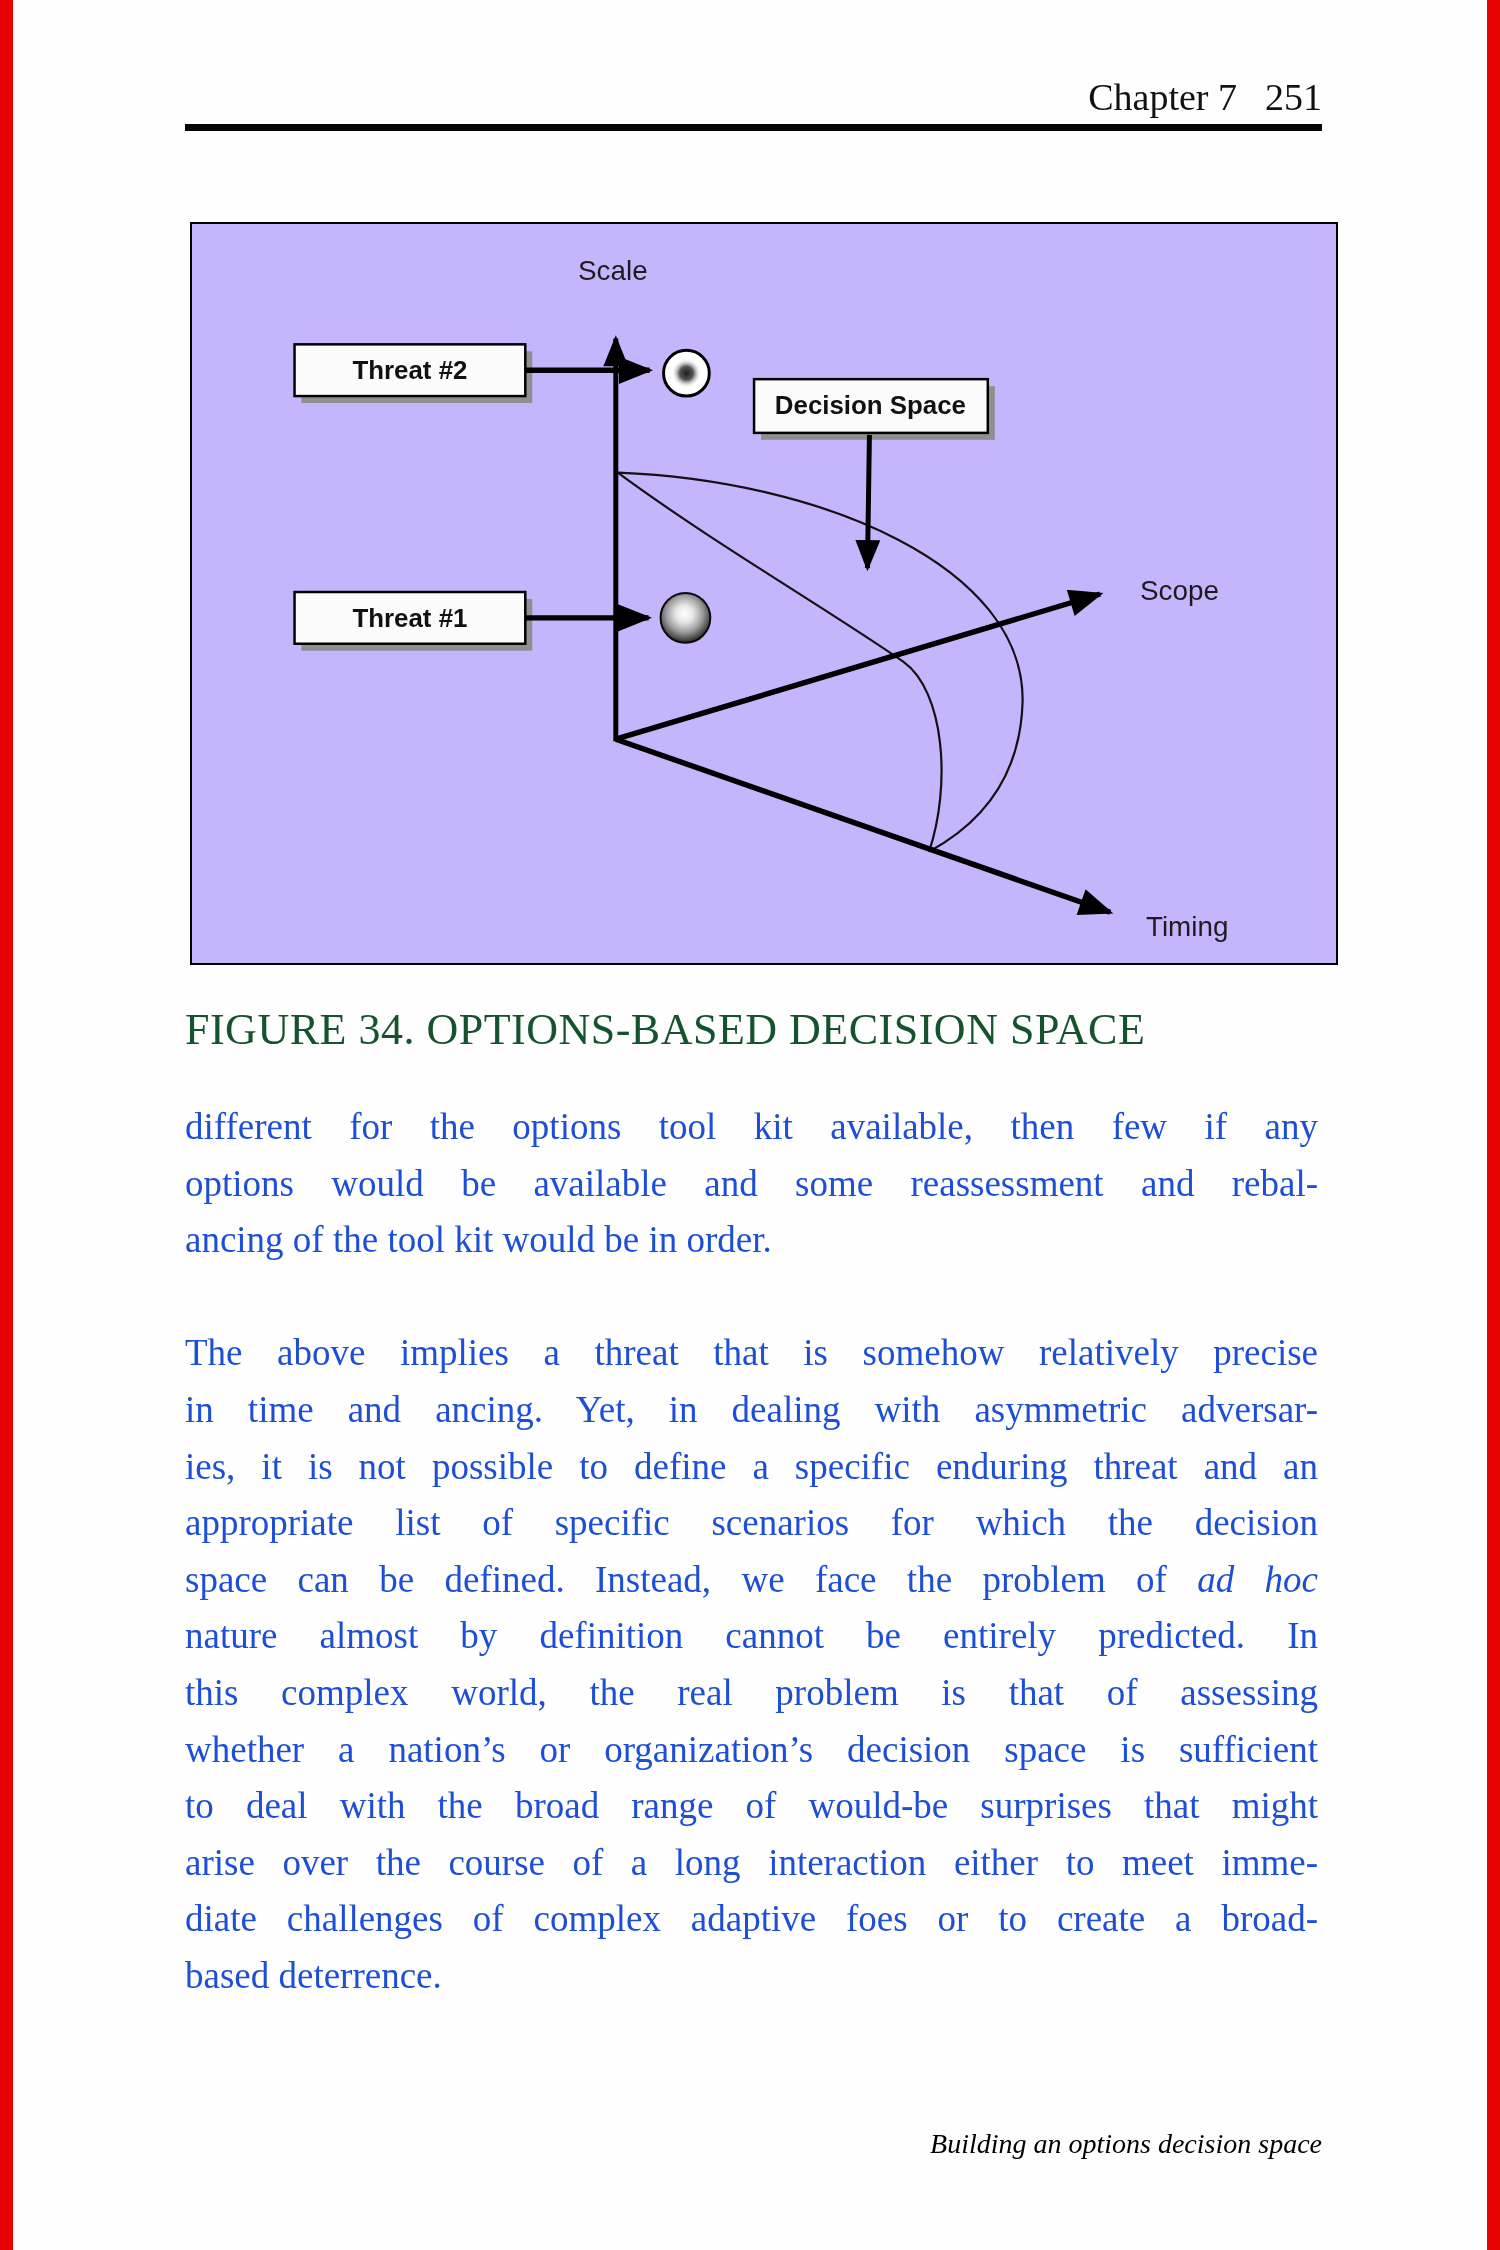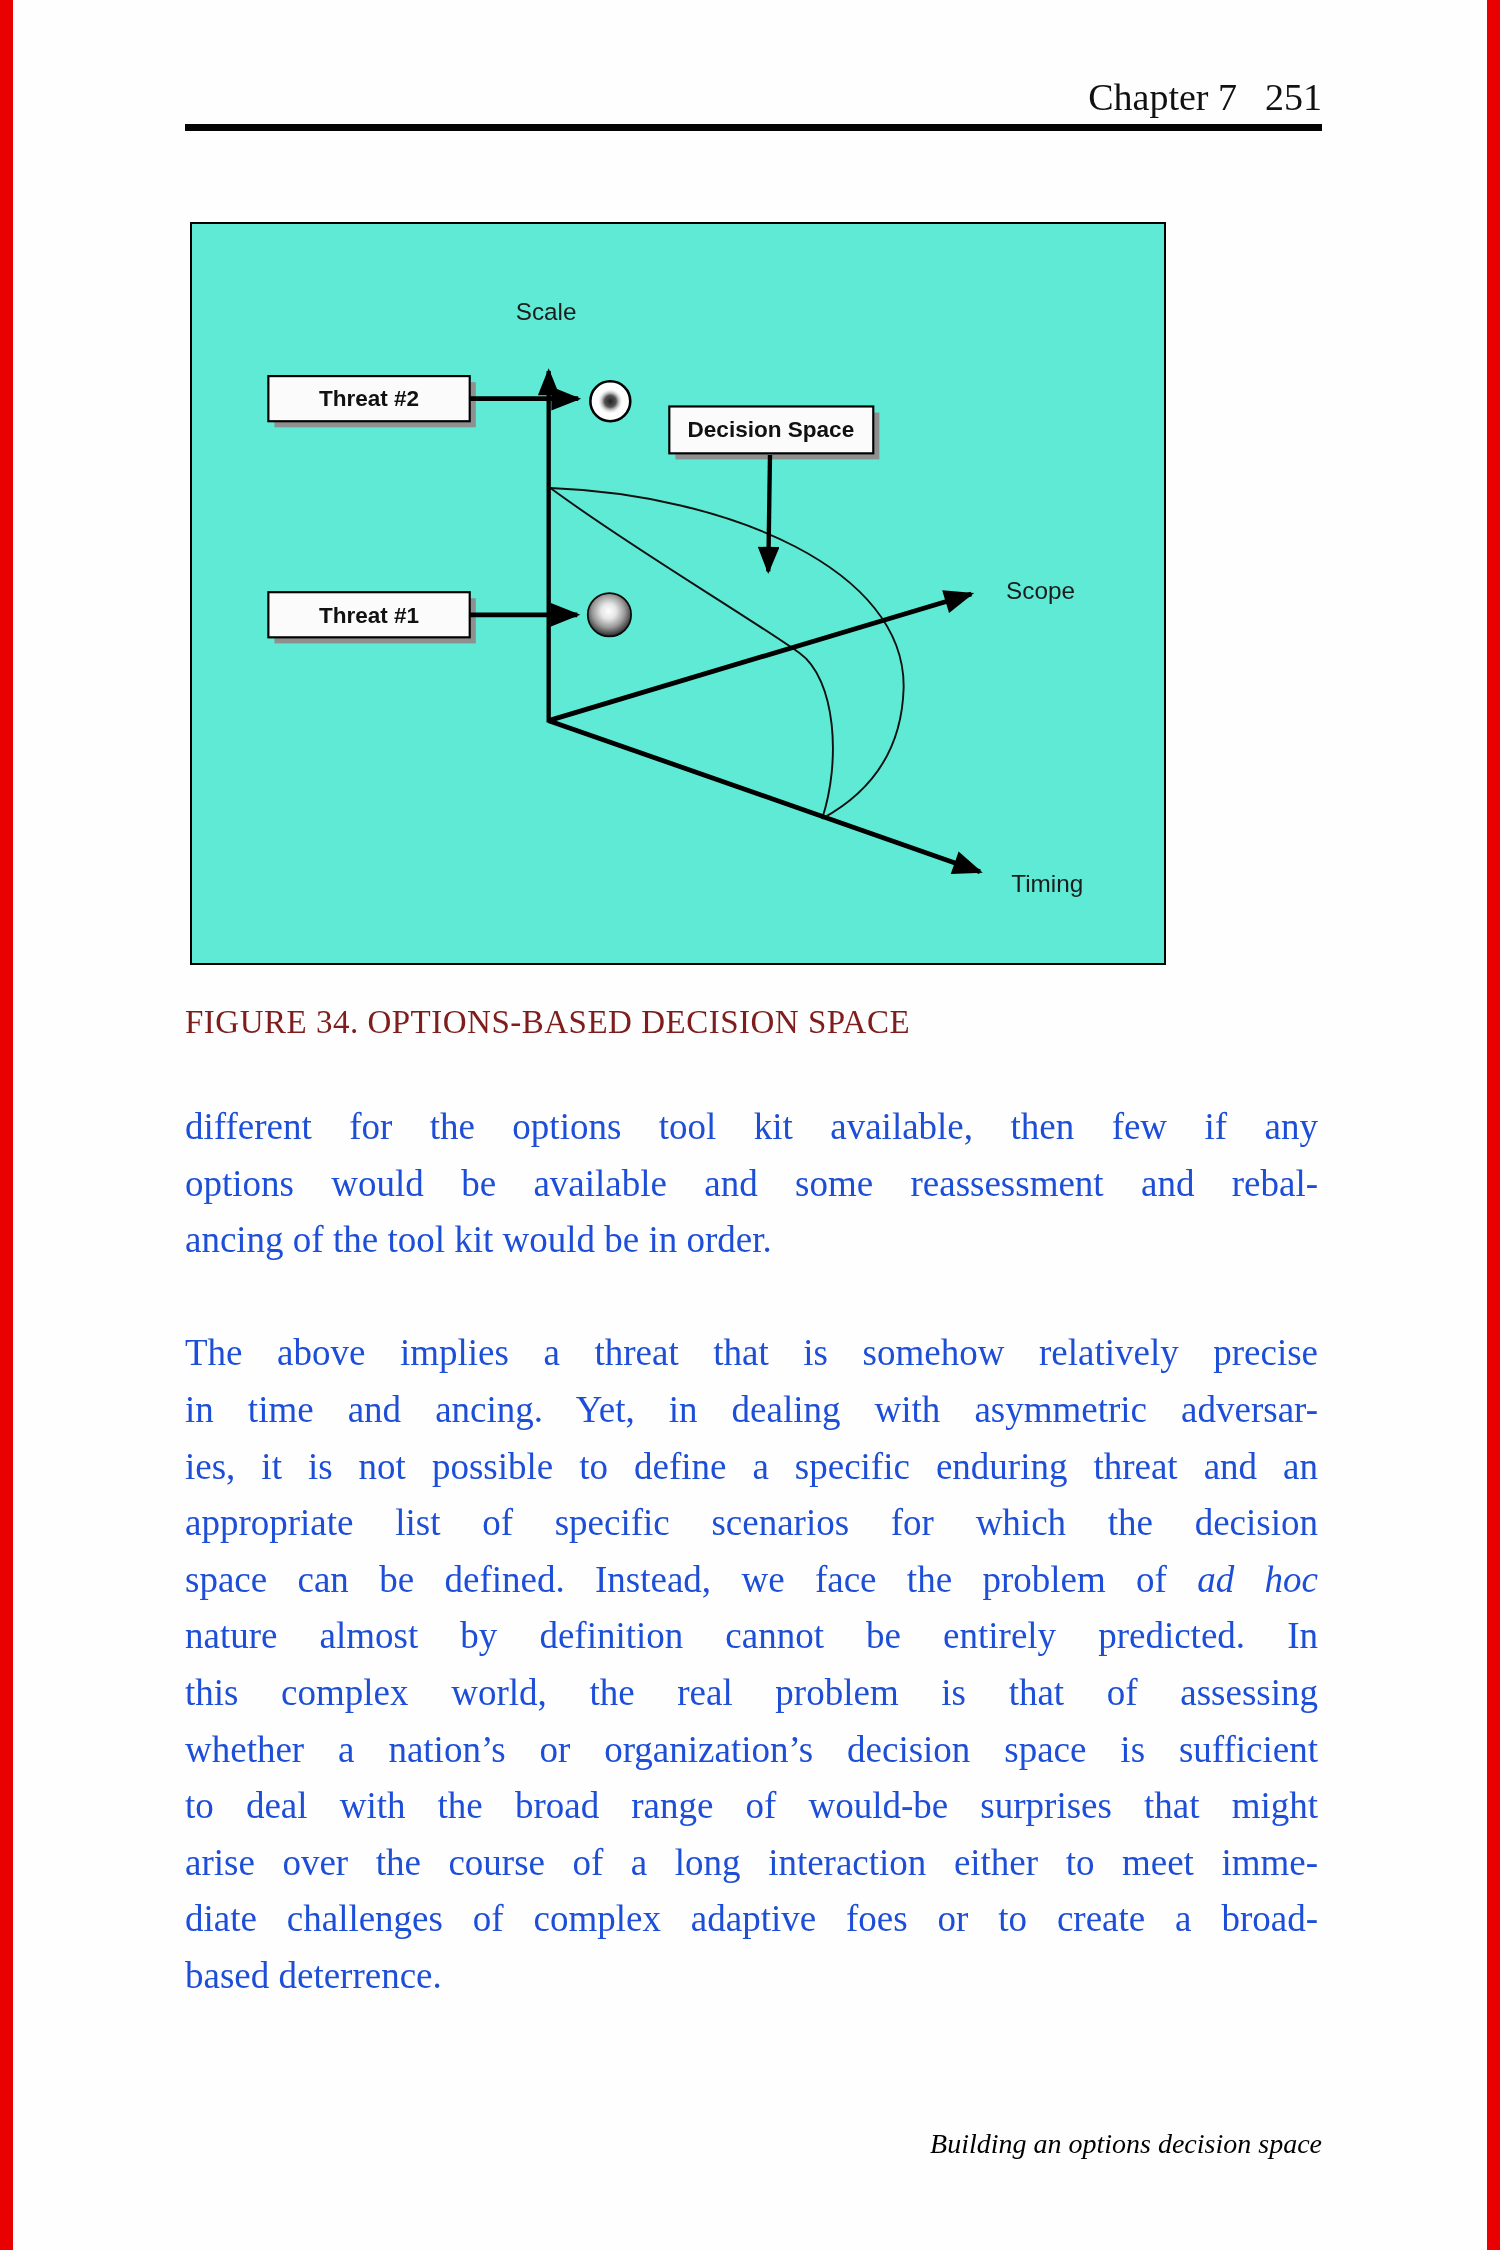--- a/index.html
+++ b/index.html
@@ -8,28 +8,28 @@
   .edgebar{position:absolute;top:0;width:13px;height:2250px;}
   #edge-left{left:0;}
   #edge-right{left:1487px;}
 
   
   #header{position:absolute;top:76px;left:185px;width:1137px;display:flex;
           justify-content:flex-end;gap:28px;font-size:38px;line-height:42px;color:#111;}
   #rule{position:absolute;top:124px;left:185px;width:1137px;height:7px;background:#050505;}
 
   
-  #figure-box{position:absolute;left:190px;top:222px;width:976px;height:743px;
-              border:2px solid #000;box-sizing:border-box;background:#5eead4;}
+  #figure-box{position:absolute;left:190px;top:222px;width:1148px;height:743px;
+              border:2px solid #000;box-sizing:border-box;background:#c4b5fd;}
   #figure-box svg{display:block;width:100%;height:100%;}
   .diag-label{font-family:"Liberation Sans", sans-serif;font-size:28px;fill:#1c1c1c;}
   .box-label{font-family:"Liberation Sans", sans-serif;font-size:26px;font-weight:bold;fill:#111;}
 
   
-  #caption{position:absolute;left:185px;top:1004px;font-size:33px;letter-spacing:.5px;color:#7f1d1d;}
+  #caption{position:absolute;left:185px;top:1004px;font-size:44px;letter-spacing:.5px;color:#14532d;}
 
   
   #body-text{position:absolute;left:185px;top:1099px;width:1133px;font-size:37px;color:#1d4ed8;}
   .bline{height:56.6px;line-height:56.6px;text-align:justify;text-align-last:justify;
          white-space:nowrap;}
   .bline.last{text-align-last:left;}
   .bline i{font-style:italic;}
   .bgap{height:56.6px;}
 
   

